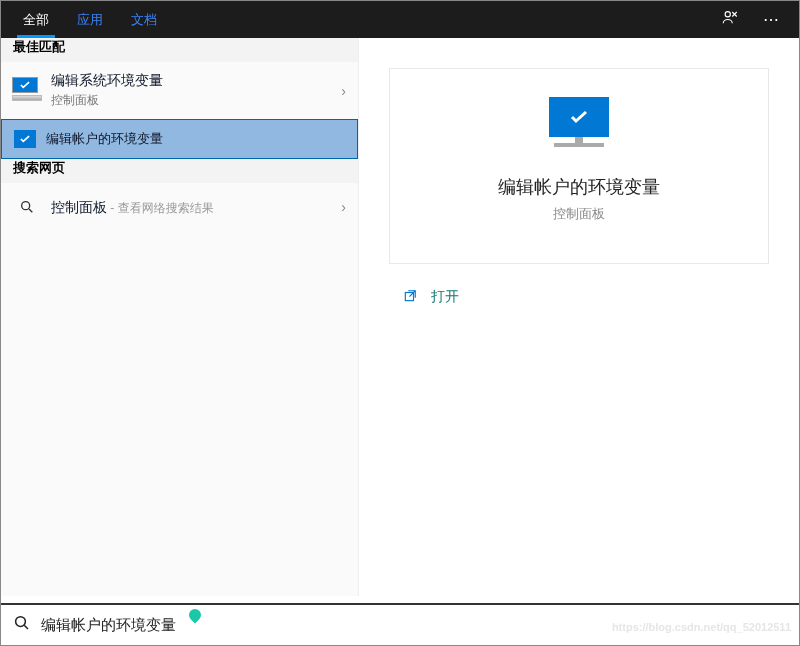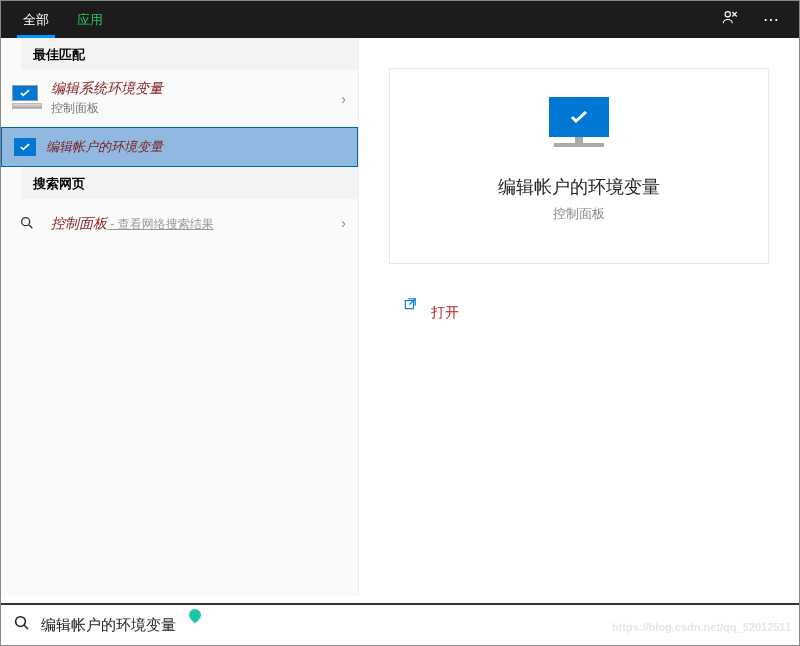--- a/index.html
+++ b/index.html
@@ -1,62 +1,62 @@
 <!DOCTYPE html>
 <html><head>
   <meta charset="utf-8">
   <style>
     * { margin: 0; padding: 0; box-sizing: border-box; font-family: "Microsoft YaHei", "Segoe UI", sans-serif; }
     body { width: 800px; height: 646px; background: #fff; border: 1px solid #888; position: relative; overflow: hidden; }
 
     .header { background: #1c1c1c; height: 37px; display: flex; align-items: center; padding: 0 8px; }
     .tabs { display: flex; height: 100%; }
-    .tab { color: #22c55e; padding: 0 14px; display: flex; align-items: center; font-size: 13px; cursor: pointer; position: relative; }
+    .tab { color: #3b82f6; padding: 0 14px; display: flex; align-items: center; font-size: 13px; cursor: pointer; position: relative; }
     .tab.active { color: #fff; }
     .tab.active::after { content: ''; position: absolute; bottom: 0; left: 8px; right: 8px; height: 3px; background: #0099ff; }
     .tab .chevron { margin-left: 4px; font-size: 10px; }
     .header-spacer { flex: 1; }
     .header-icon { color: #fff; padding: 0 12px; cursor: pointer; font-size: 16px; }
 
     .content { display: flex; height: calc(100% - 44px - 42px); }
     .left-panel { width: 358px; background: #fafafa; border-right: 1px solid #eee; }
     .right-panel { flex: 1; background: #fff; display: flex; flex-direction: column; align-items: center; padding-top: 30px; }
 
-    .section-header { font-size: 13px; font-weight: 600; padding: 8px 12px 6px; background: #f3f3f3; margin-left: 20px; }
+    .section-header { font-size: 13px; font-weight: 600; padding: 0 12px 6px; background: #f3f3f3; }
 
     .result-item { display: flex; align-items: center; padding: 10px 12px; cursor: pointer; }
     .result-item .icon-box { width: 28px; height: 28px; margin-right: 10px; display: flex; align-items: center; justify-content: center; }
     .result-item .text { flex: 1; }
-    .result-item .title { font-size: 14px; color: #7f1d1d; font-style: italic; }
+    .result-item .title { font-size: 14px; color: #0f172a; }
     .result-item .subtitle { font-size: 12px; color: #777; margin-top: 2px; }
     .result-item .chev { color: #888; font-size: 14px; }
 
     .result-item.selected { background: #91b8e0; border: 1px solid #0066aa; }
     .result-item.selected .icon-box { background: #0078d4; width: 22px; height: 18px; }
     .result-item.selected .title { font-size: 13px; }
 
     .monitor-small { position: relative; width: 32px; height: 28px; }
     .monitor-small .screen { width: 26px; height: 16px; background: #0078d4; border: 1px solid #999; display: flex; align-items: center; justify-content: center; }
     .monitor-small .stand { width: 30px; height: 6px; margin-top: 2px; background: linear-gradient(#ddd, #aaa); border: 1px solid #bbb; }
 
     .search-icon-left { width: 16px; height: 16px; }
 
-    .web-hint { color: #999; font-size: 12px; text-decoration: underline; }
+    .web-hint { color: #999; font-size: 12px; }
 
     .preview-card { background: #fff; border: 1px solid #e8e8e8; width: 380px; padding: 20px 0 40px; display: flex; flex-direction: column; align-items: center; }
     .monitor-large { width: 68px; height: 58px; margin-top: 8px; }
     .monitor-large .screen { width: 60px; height: 40px; background: #0078d4; display: flex; align-items: center; justify-content: center; margin: 0 auto; }
     .monitor-large .stand1 { width: 8px; height: 6px; background: #aaa; margin: 0 auto; }
     .monitor-large .stand2 { width: 50px; height: 4px; background: #aaa; margin: 0 auto; }
     .preview-title { font-size: 18px; margin-top: 20px; color: #222; }
     .preview-subtitle { font-size: 13px; color: #888; margin-top: 6px; }
 
     .open-row { display: flex; align-items: center; width: 380px; padding: 8px 14px; margin-top: 16px; cursor: pointer; }
     .open-row .open-icon { color: #0078d4; margin-right: 14px; font-size: 14px; }
-    .open-row .open-text { font-size: 14px; color: #b91c1c; margin-top: 16px; }
+    .open-row .open-text { font-size: 14px; color: #0f766e; }
 
     .search-bar { position: absolute; bottom: 0; left: 0; right: 0; height: 42px; border-top: 2px solid #333; background: #fff; display: flex; align-items: center; padding: 0 12px; }
     .search-bar .search-glyph { margin-right: 10px; color: #333; }
     .search-bar input { border: none; outline: none; font-size: 15px; flex: 1; color: #222; }
     .cursor-caret { position: absolute; top: 4px; width: 12px; height: 12px; background: #1ac7a8; border-radius: 50% 50% 50% 0; transform: rotate(-45deg); }
 
     .watermark { position: absolute; bottom: 12px; right: 8px; font-size: 11px; color: #e6e6e6; font-weight: bold; }
 
     .check-svg { width: 14px; height: 14px; }
     .check-svg-lg { width: 24px; height: 24px; }
@@ -64,20 +64,23 @@
 </head>
 <body>
 
 <div class="header">
   <div class="tabs">
     <div class="tab active">
         <span>全部</span>
       </div>
     <div class="tab">
         <span>应用</span>
+      </div>
+    <div class="tab">
+        <span>文档</span>
       </div>
   </div>
   <div class="header-spacer"></div>
   <div class="header-icon">
     <svg width="18" height="18" viewBox="0 0 24 24" fill="none" stroke="#fff" stroke-width="1.5">
         <circle cx="9" cy="7" r="3.5"></circle>
         <path d="M3 19c0-3 3-5 6-5s6 2 6 5"></path>
         <path d="M15 4l6 6M21 4l-6 6"></path>
       </svg>
   </div>

